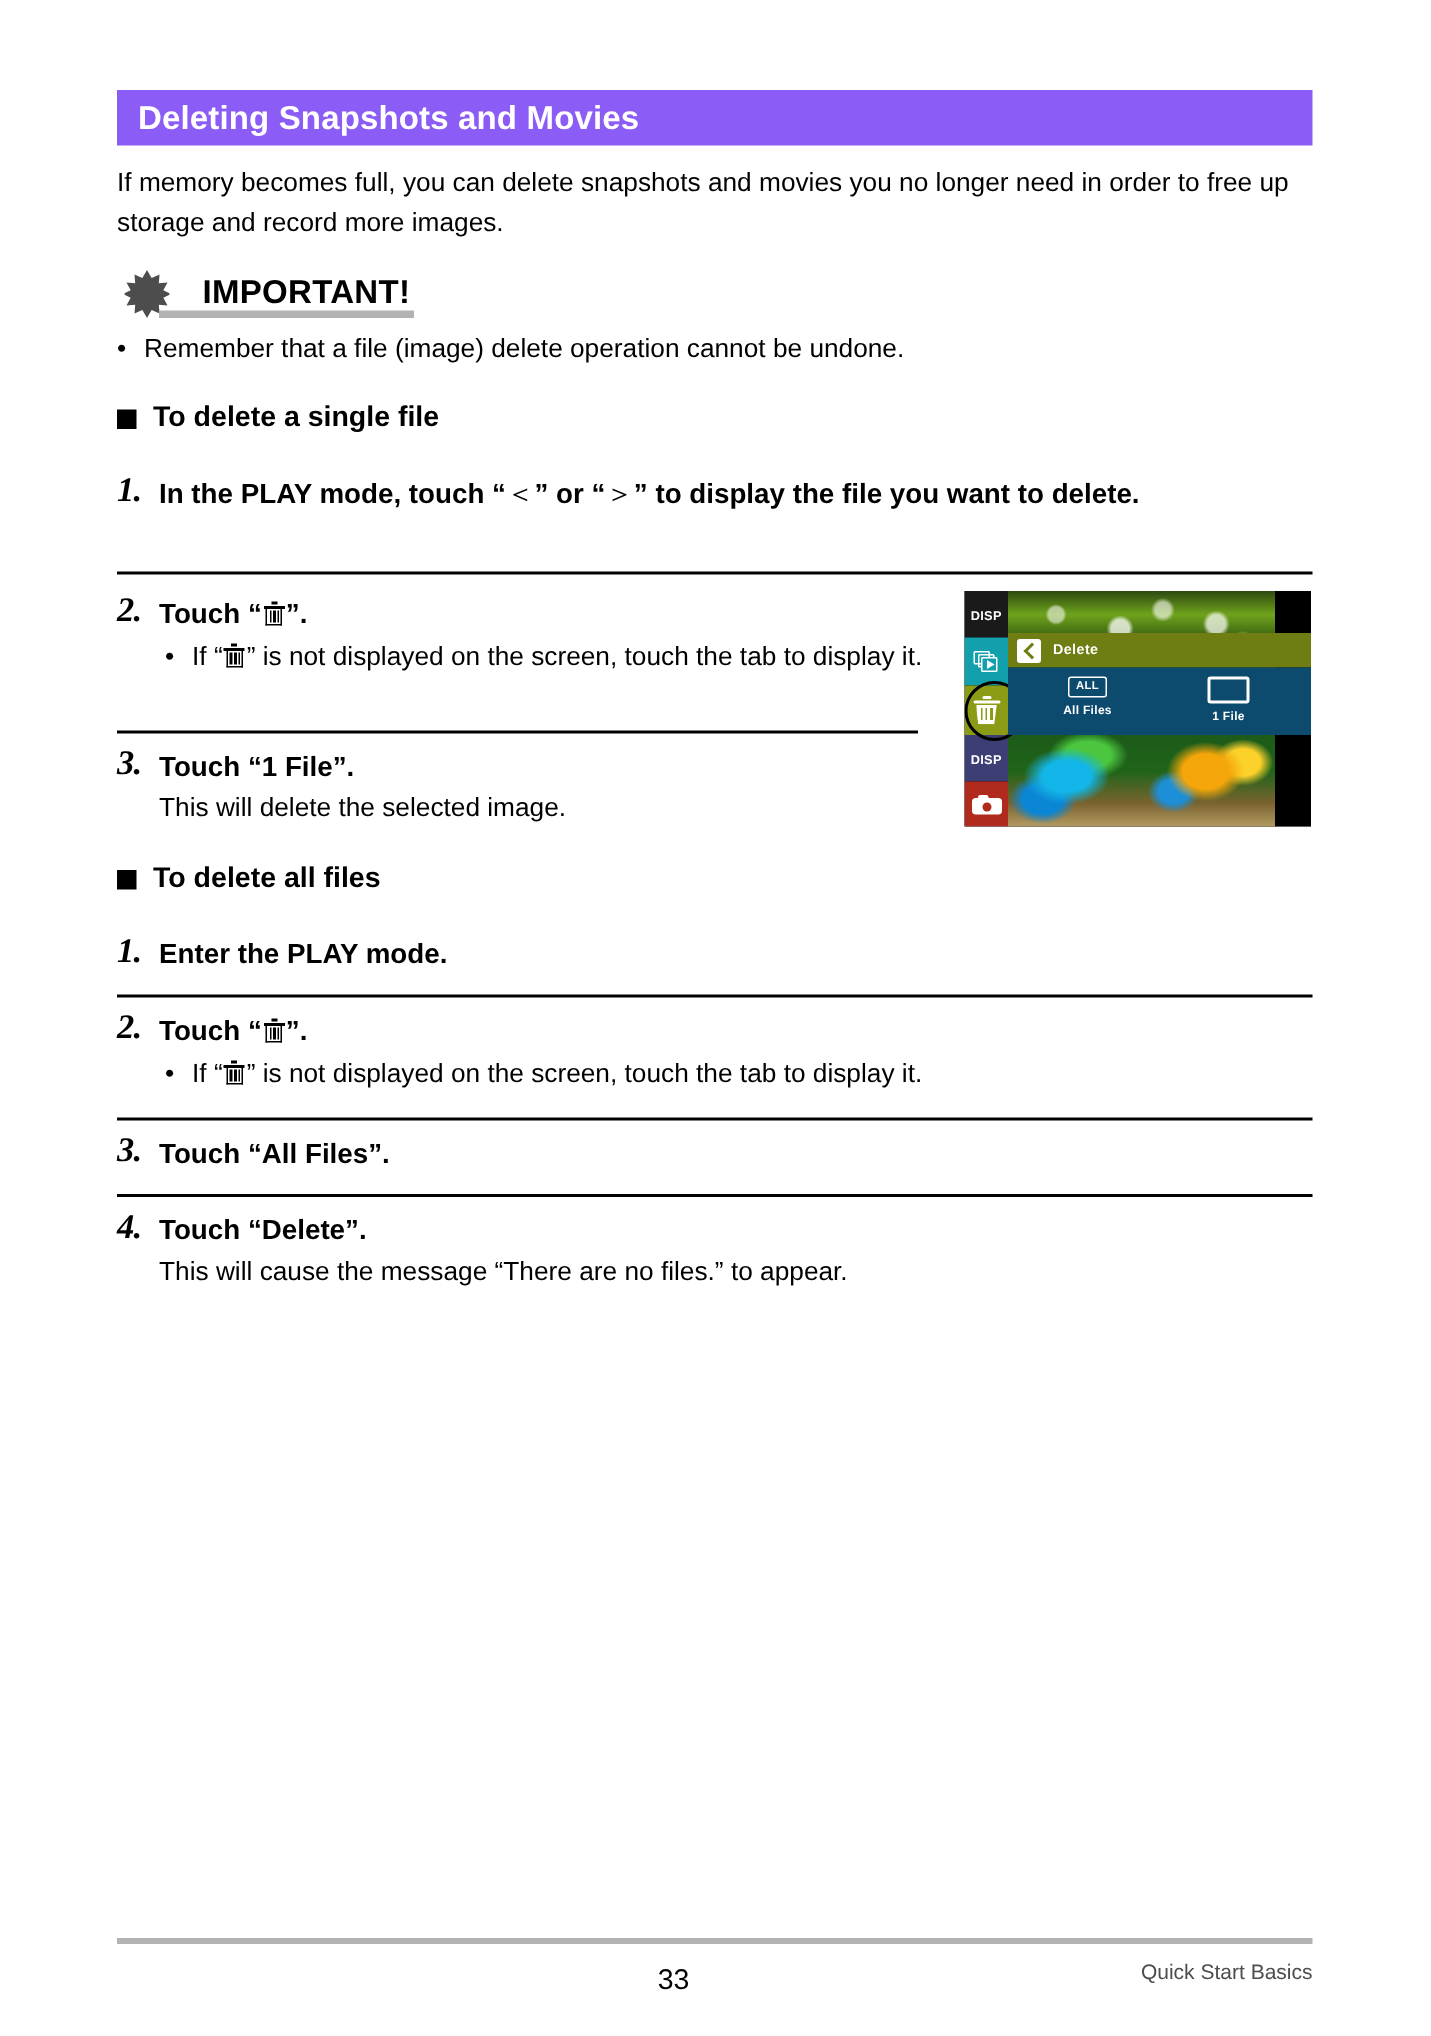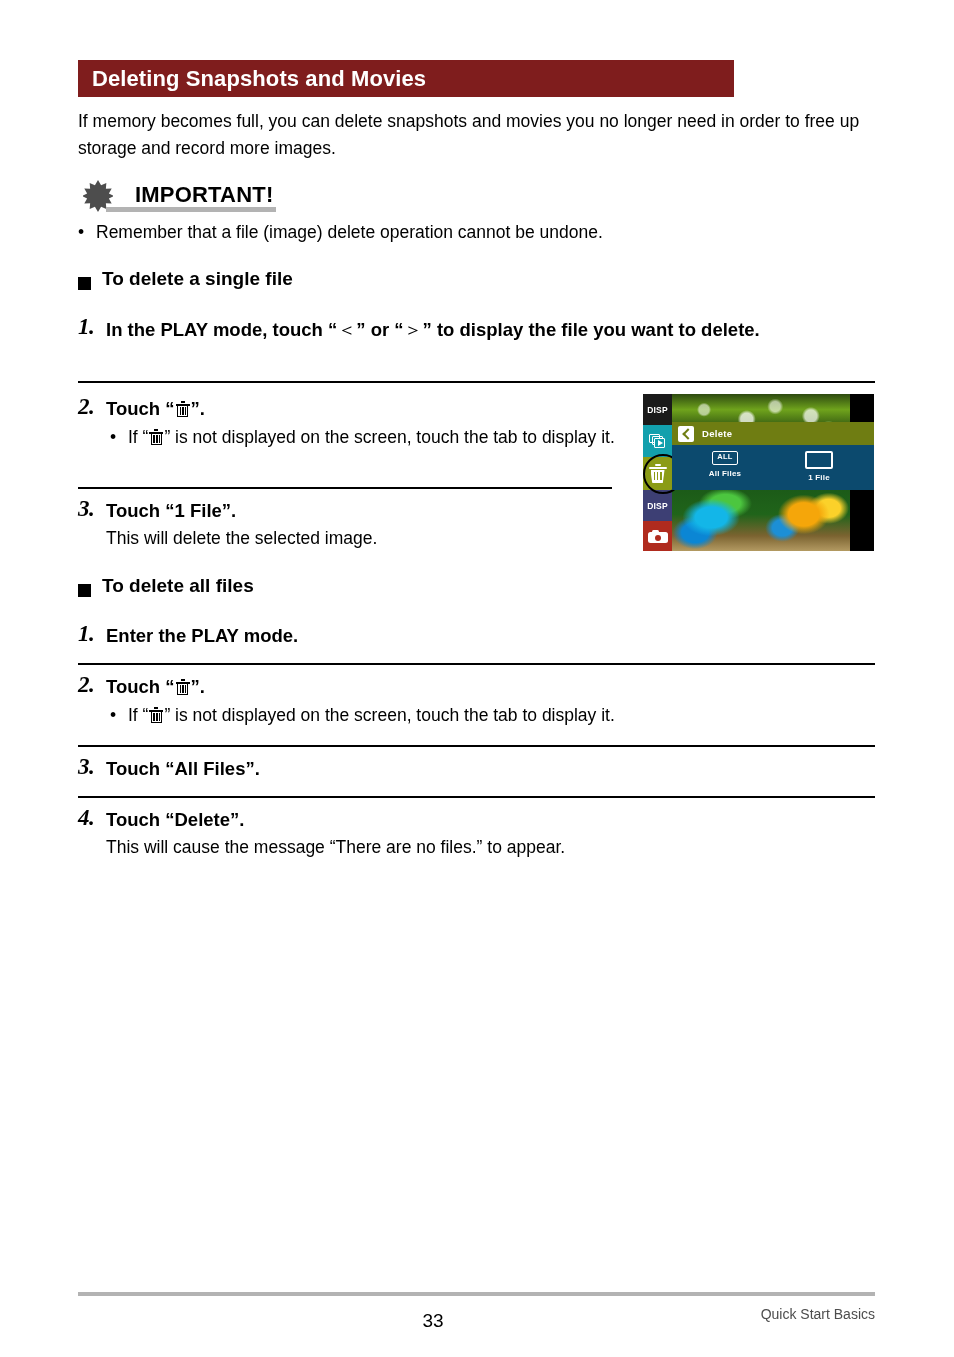--- a/index.html
+++ b/index.html
@@ -21,23 +21,23 @@
     left: 0; top: 0;
     width: 954px;
     height: 1357px;
   }
 
   
   .section-bar {
     position: absolute;
     left: 78px;
     top: 60px;
-    width: 656px;
+    width: 797px;
     height: 37px;
-    background: #7f1d1d;
+    background: #8b5cf6;
     display: flex;
     align-items: center;
   }
   .section-bar-title {
     color: #ffffff;
     font-size: 22px;
     font-weight: bold;
     letter-spacing: 0.1px;
     padding-left: 14px;
     white-space: nowrap;
@@ -99,21 +99,21 @@
     display: inline-block;
     width: 18px;
   }
 
   
   .subhead {
     position: absolute;
     font-size: 19px;
     font-weight: bold;
     display: flex;
-    align-items: flex-end;
+    align-items: center;
     white-space: nowrap;
   }
   .subhead .sq {
     display: inline-block;
     width: 13px;
     height: 13px;
     background: #000;
     margin-right: 11px;
   }
 
@@ -439,21 +439,21 @@
   .footer-rule {
     position: absolute;
     left: 78px;
     top: 1292px;
     width: 797px;
     height: 4px;
     background: #b3b3b3;
   }
   .footer-page {
     position: absolute;
-    left: 0; top: 1310px;
+    left: 16px; top: 1310px;
     width: 866px;
     text-align: center;
     font-size: 19px;
   }
   .footer-label {
     position: absolute;
     right: 79px;
     top: 1306px;
     font-size: 14px;
     color: #4d4d4d;

